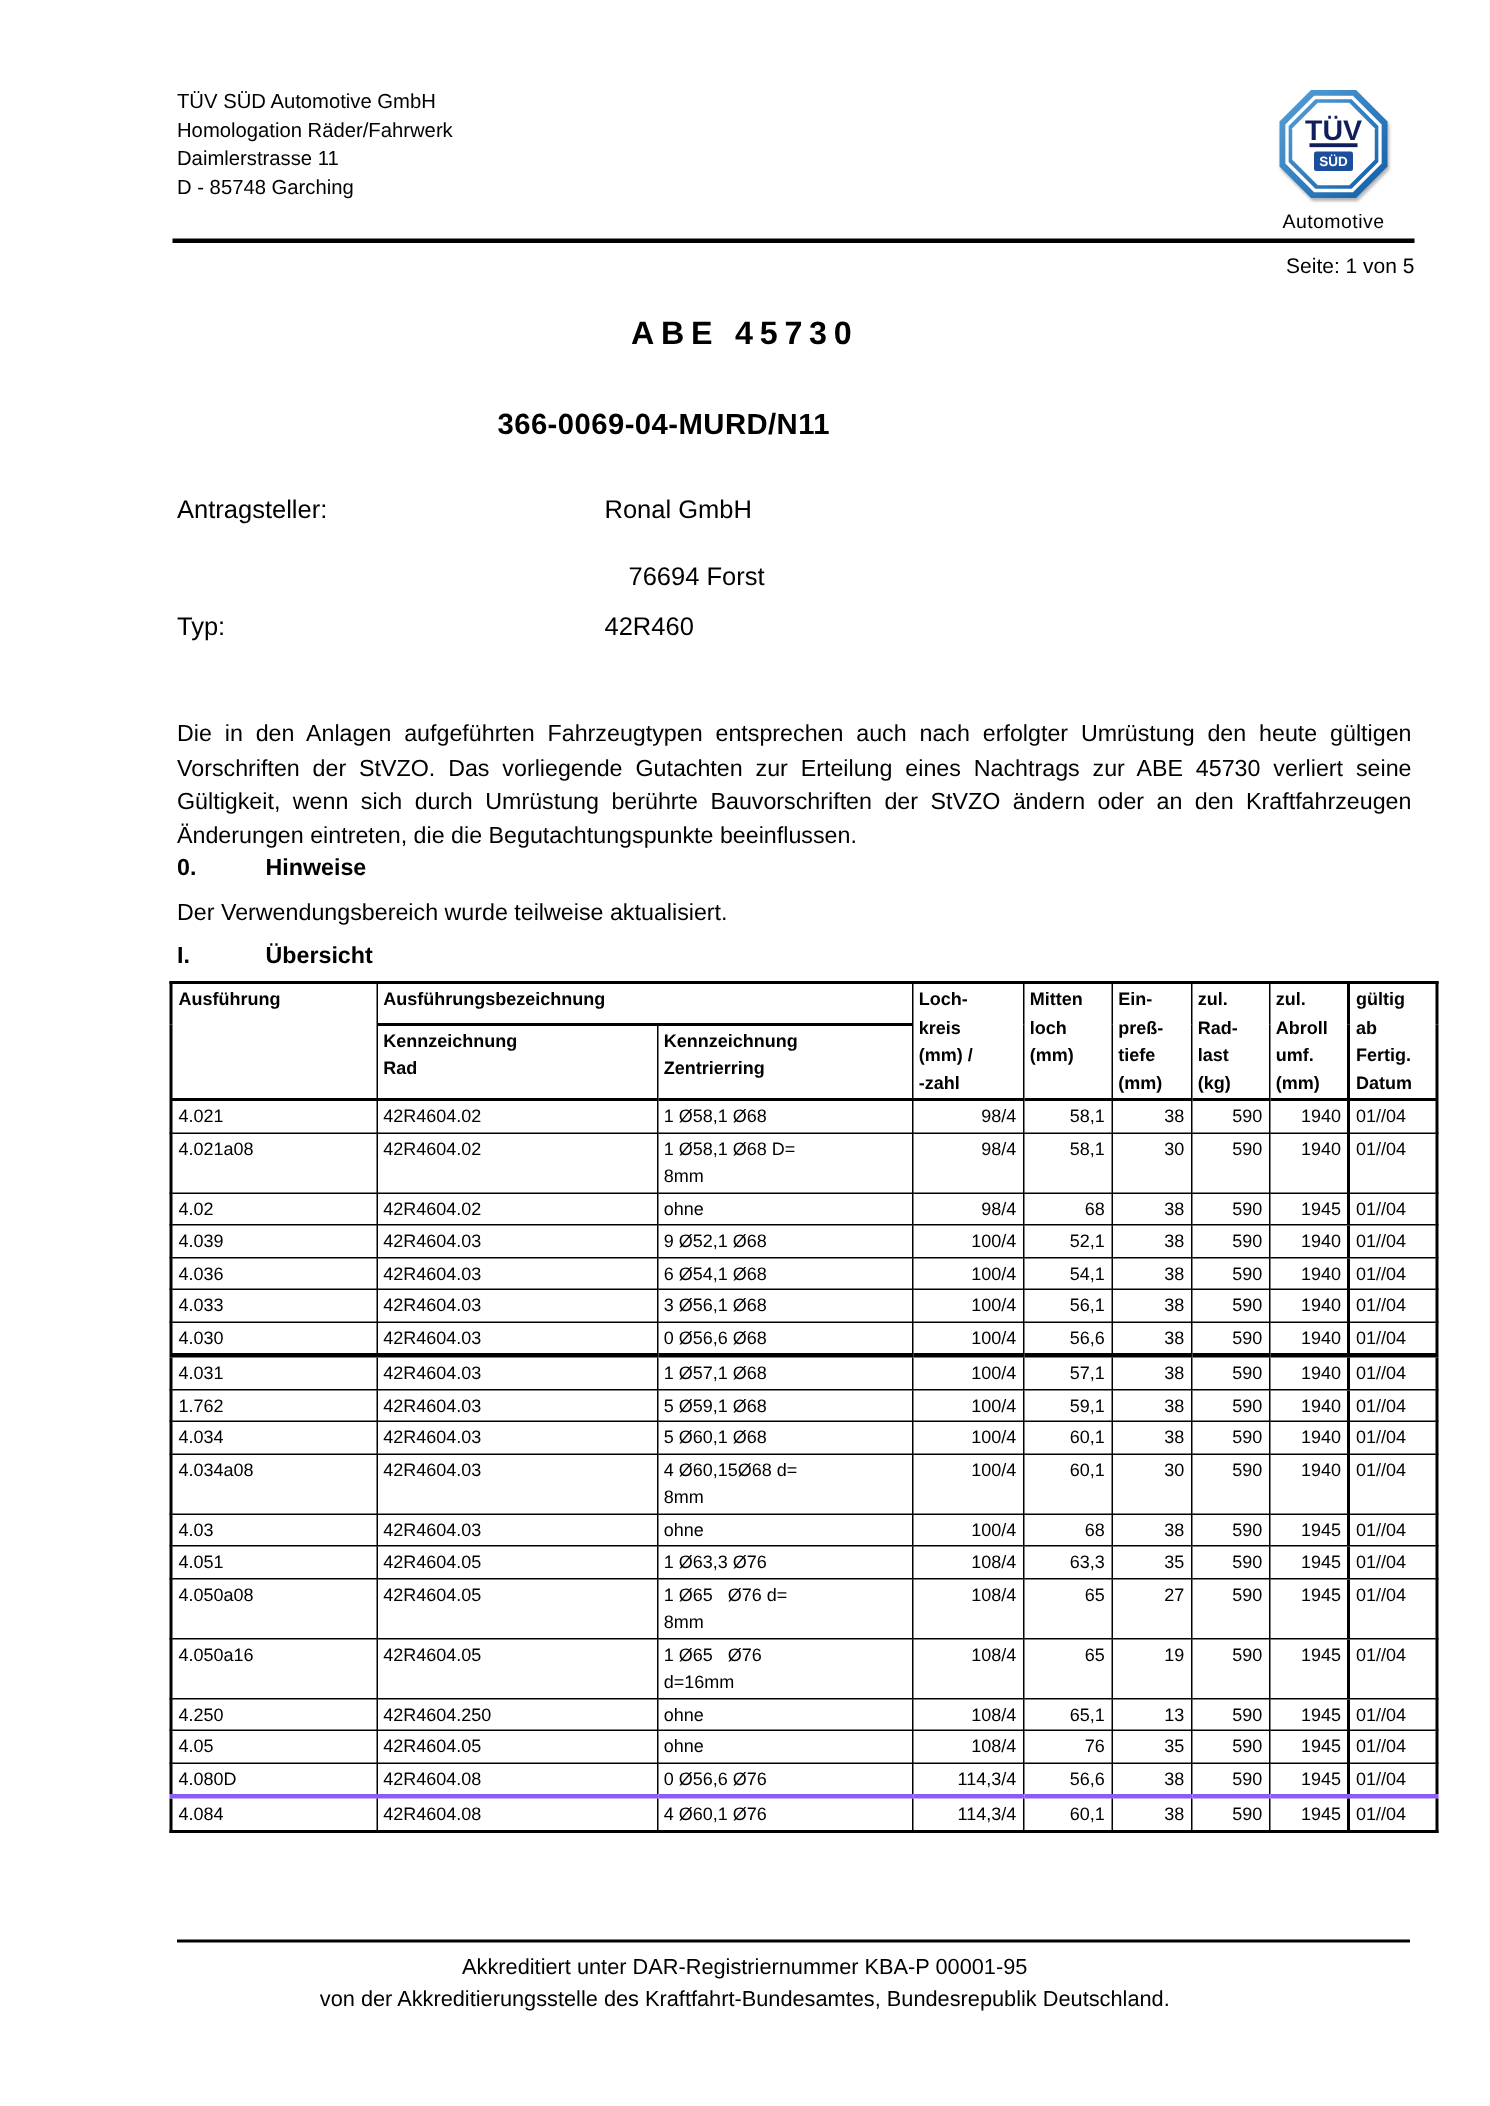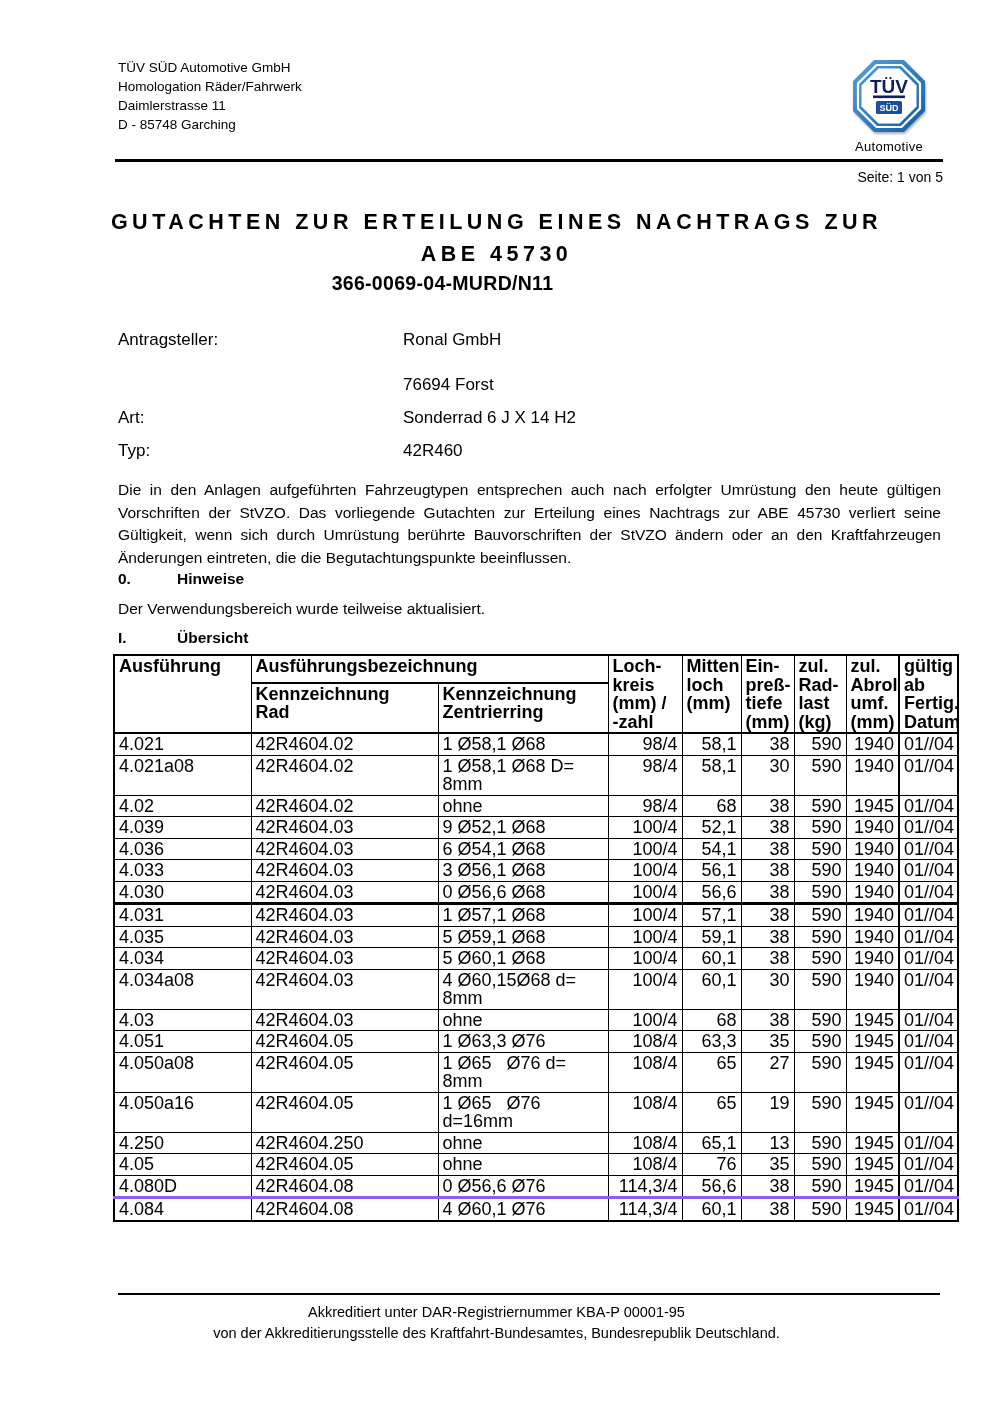--- a/index.html
+++ b/index.html
@@ -17,34 +17,34 @@
   .page-indicator{position:absolute;top:169px;left:118px;width:825px;text-align:right;font-size:14px;}
   
   .doc-title{position:absolute;left:0;top:206px;width:993px;text-align:center;
     font-size:21.5px;font-weight:bold;letter-spacing:4.5px;line-height:32px;}
   .ref-number{position:absolute;left:0;top:272px;width:885px;text-align:center;
     font-size:19.5px;font-weight:bold;letter-spacing:0.3px;}
   
   .applicant{position:absolute;left:118px;top:330px;width:700px;font-size:17px;line-height:20px;}
   .app-row{display:flex;}
   .app-label{width:285px;flex:0 0 285px;}
-  .gap-lg{margin-top:25px;} .gap-sm{margin-top:13px;}
+  .gap-lg{margin-top:25px;gap:16px;} .gap-sm{margin-top:13px;}
   
   .intro{position:absolute;left:118px;top:479px;width:823px;margin:0;
     font-size:15.5px;line-height:22.5px;text-align:justify;}
   
   .sec-head{position:absolute;left:118px;width:700px;display:flex;
     font-weight:bold;font-size:15.5px;}
   .sec-num{width:59px;flex:0 0 59px;}
   .h0{top:570px;} .t0{position:absolute;left:118px;top:600px;font-size:15.5px;}
   .h1{top:629px;}
   
   .tbl-wrap{position:absolute;left:113px;top:654px;}
   table{border-collapse:collapse;table-layout:fixed;width:845px;
-    font-size:18px;line-height:18.5px;border-radius:13px;}
+    font-size:12px;line-height:18.5px;border-radius:13px;}
   th,td{border:1px solid #000;padding:1px 4px;vertical-align:top;
     white-space:pre-line;overflow:hidden;}
   table{border:2px solid #000;}
   th{text-align:left;font-weight:bold;}
   thead th{border-bottom:2px solid #000;}
   td.num{text-align:right;}
   tbody td:last-child, thead th.c-datum{border-left:2px solid #000;}
   tbody tr:nth-child(8) td{border-top:3px solid #000;}
   tbody tr:nth-child(19) td{border-top:3px solid #8b5cf6;}
   
@@ -81,37 +81,32 @@
       <text x="38" y="52.8" text-anchor="middle" font-size="9" font-weight="bold" fill="#ffffff">SÜD</text>
     </svg>
     <div class="logo-caption">Automotive</div>
   </div>
 
   <div class="top-rule"></div>
 
   <div class="page-indicator">Seite: 1 von 5</div>
 
   <div class="doc-title">
-    <div>GUTACHTEN ZUR ERTEILUNG EINES NACHTRAGS ZUR</div>
     <div>ABE 45730</div>
   </div>
   <div class="ref-number">366-0069-04-MURD/N11</div>
 
   <div class="applicant">
     <div class="app-row">
       <div class="app-label">Antragsteller:</div>
       <div>Ronal GmbH</div>
     </div>
     <div class="app-row gap-lg">
       <div class="app-label"></div>
       <div>76694 Forst</div>
-    </div>
-    <div class="app-row gap-sm">
-      <div class="app-label">Art:</div>
-      <div>Sonderrad 6 J X 14 H2</div>
     </div>
     <div class="app-row gap-sm">
       <div class="app-label">Typ:</div>
       <div>42R460</div>
     </div>
   </div>
 
   <p class="intro">Die in den Anlagen aufgeführten Fahrzeugtypen entsprechen auch nach erfolgter Umrüstung den heute gültigen Vorschriften der StVZO. Das vorliegende Gutachten zur Erteilung eines Nachtrags zur ABE 45730 verliert seine Gültigkeit, wenn sich durch Umrüstung berührte Bauvorschriften der StVZO ändern oder an den Kraftfahrzeugen Änderungen eintreten, die die Begutachtungspunkte beeinflussen.</p>
 
   <div class="sec-head h0">
@@ -257,21 +252,21 @@
             <td>42R4604.03</td>
             <td>1 Ø57,1 Ø68</td>
             <td class="num">100/4</td>
             <td class="num">57,1</td>
             <td class="num">38</td>
             <td class="num">590</td>
             <td class="num">1940</td>
             <td>01//04</td>
           </tr>
           <tr>
-            <td>4.035</td>
+            <td>1.762</td>
             <td>42R4604.03</td>
             <td>5 Ø59,1 Ø68</td>
             <td class="num">100/4</td>
             <td class="num">59,1</td>
             <td class="num">38</td>
             <td class="num">590</td>
             <td class="num">1940</td>
             <td>01//04</td>
           </tr>
           <tr>

